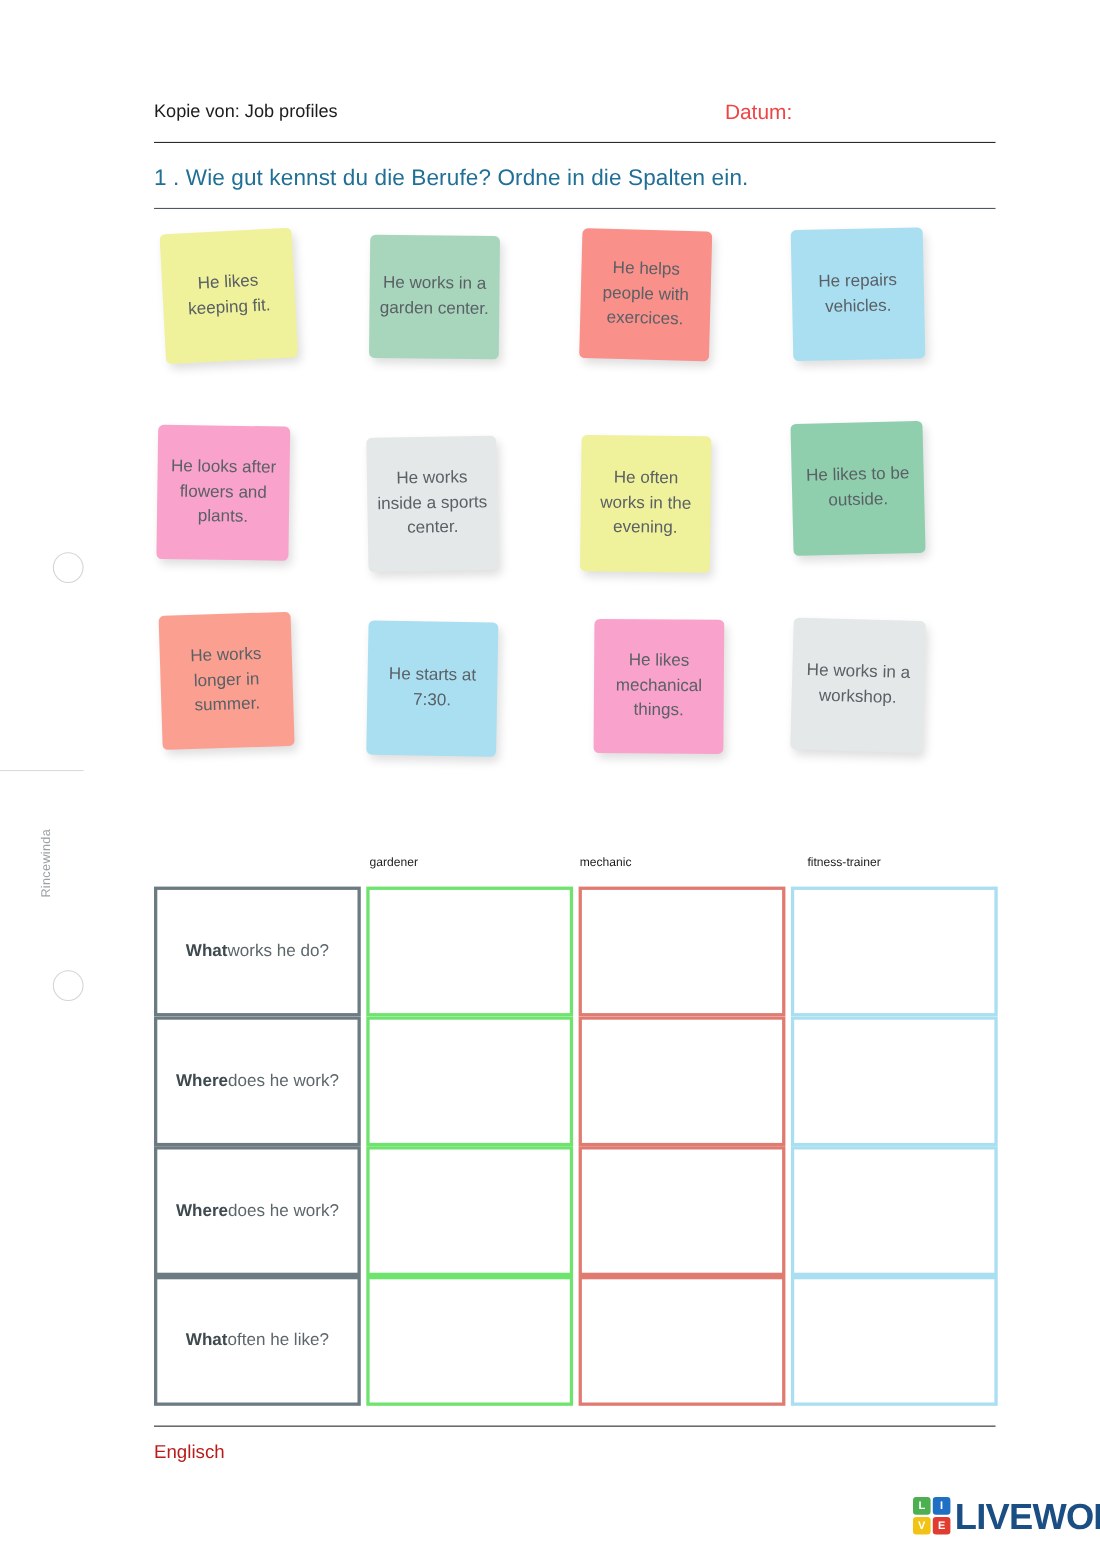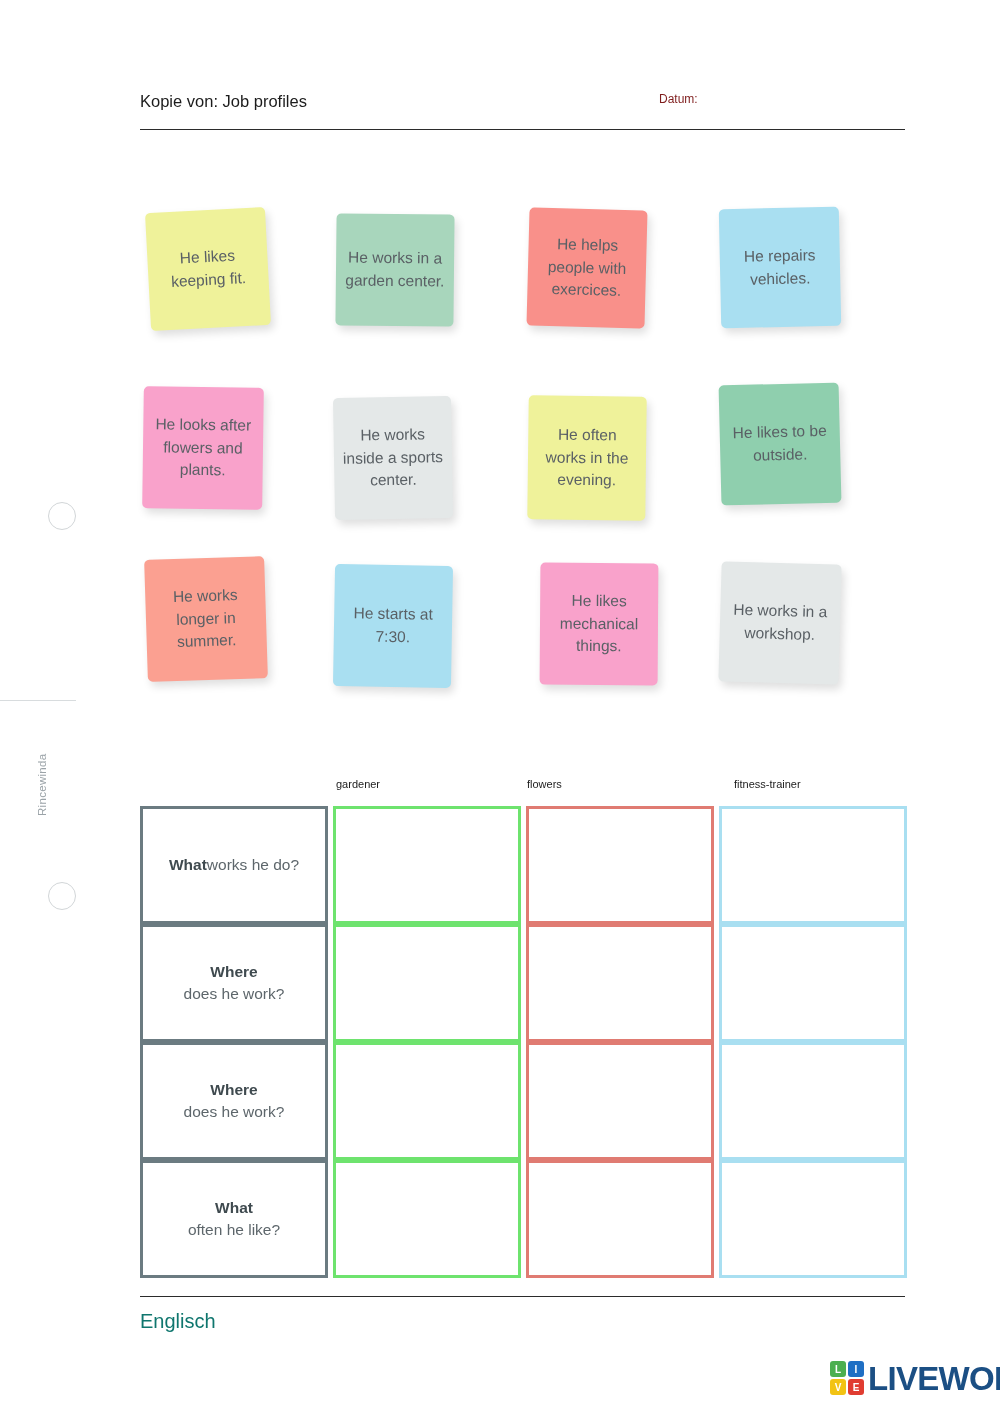--- a/index.html
+++ b/index.html
@@ -73,22 +73,22 @@
   }
   #copy-label {
     font-size: 16.5px;
     color: #1c1c1c;
     white-space: nowrap;
   }
   #date-label {
     position: absolute;
     left: 519px;
     top: 0;
-    font-size: 12px;
-    color: #7f1d1d;
+    font-size: 19px;
+    color: #ef4444;
     white-space: nowrap;
   }
 
   
   #exercise-block {
     position: absolute;
     left: 0; top: 150px;
     width: 765px;
     height: 40px;
     border-bottom: 1.3px solid #4f5a60;
@@ -156,34 +156,34 @@
     padding: 16px 12px;
   }
   .cell-label {
     width: 188px;
     border: 3px solid #6b7b81;
     margin-right: 5px;
   }
   .cell-label b { color: #3f4a4f; font-weight: 700; }
   .cell-drop { flex: 1; margin-right: 5px; }
   .cell-drop:last-child { margin-right: 0; }
-  .t-row + .t-row .t-cell { border-top-width: 3px; flex-direction: column; }
+  .t-row + .t-row .t-cell { border-top-width: 3px; }
 
   
   #footer-rule {
     position: absolute;
     left: 0; top: 1296px;
     width: 765px;
     border-top: 1.4px solid #2b2b2b;
   }
   #subject-label {
     position: absolute;
     left: 0; top: 1310px;
-    font-size: 20px;
-    color: #0f766e;
+    font-size: 17px;
+    color: #b91c1c;
   }
 
   
   #brand {
     position: absolute;
     left: 690px;
     top: 1356px;
     display: flex;
     align-items: center;
     height: 44px;
@@ -224,39 +224,42 @@
   <div id="sidebar-author">Rincewinda</div>
 </div>
 
 <div id="sheet">
 
   <div id="header-row">
     <span id="copy-label">Kopie von: Job profiles</span>
     <span id="date-label">Datum:</span>
   </div>
 
+  <div id="exercise-block">
+    <span id="exercise-title">1 . Wie gut kennst du die Berufe? Ordne in die Spalten ein.</span>
+  </div>
 
   <div id="notes-area">
       <div class="note" style="left: 8px; top: 10px; width: 120px; height: 118px; background: rgb(239, 242, 154); transform: rotate(-3deg);">He likes keeping fit.</div>
       <div class="note" style="left: 196px; top: 14px; width: 118px; height: 112px; background: rgb(168, 214, 188); transform: rotate(0.6deg);">He works in a garden center.</div>
       <div class="note" style="left: 388px; top: 9px; width: 118px; height: 118px; background: rgb(249, 144, 138); transform: rotate(1.5deg);">He helps people with exercices.</div>
       <div class="note" style="left: 580px; top: 8px; width: 120px; height: 119px; background: rgb(169, 223, 241); transform: rotate(-1.2deg);">He repairs vehicles.</div>
       <div class="note" style="left: 3px; top: 187px; width: 120px; height: 122px; background: rgb(249, 162, 203); transform: rotate(0.8deg);">He looks after flowers and plants.</div>
       <div class="note" style="left: 194px; top: 197px; width: 118px; height: 122px; background: rgb(228, 232, 232); transform: rotate(-1deg);">He works inside a sports center.</div>
       <div class="note" style="left: 388px; top: 196px; width: 118px; height: 124px; background: rgb(239, 242, 154); transform: rotate(0.7deg);">He often works in the evening.</div>
       <div class="note" style="left: 580px; top: 184px; width: 120px; height: 120px; background: rgb(143, 207, 174); transform: rotate(-1.4deg);">He likes to be outside.</div>
       <div class="note" style="left: 6px; top: 358px; width: 120px; height: 122px; background: rgb(251, 160, 145); transform: rotate(-1.8deg);">He works longer in summer.</div>
       <div class="note" style="left: 194px; top: 365px; width: 118px; height: 122px; background: rgb(169, 223, 241); transform: rotate(1deg);">He starts at 7:30.</div>
       <div class="note" style="left: 388px; top: 363px; width: 118px; height: 122px; background: rgb(249, 162, 203); transform: rotate(0.4deg); margin-left: 12px;">He likes mechanical things.</div>
       <div class="note" style="left: 580px; top: 363px; width: 120px; height: 120px; background: rgb(228, 232, 232); transform: rotate(1.6deg);">He works in a workshop.</div>
     </div>
 
   <div id="table-head">
       <span class="col-head" style="left: 196px;">gardener</span>
-      <span class="col-head" style="left: 387px;">flowers</span>
+      <span class="col-head" style="left: 387px;">mechanic</span>
       <span class="col-head" style="left: 578px; margin-left: 16px;">fitness-trainer</span>
     </div>
 
   <div id="answer-table">
       <div class="t-row">
         <div class="t-cell cell-label">
           <b>What</b>
           <span> works he do?</span>
         </div>
         <div class="t-cell cell-drop" style="border: 3px solid rgb(110, 227, 110);"></div>

